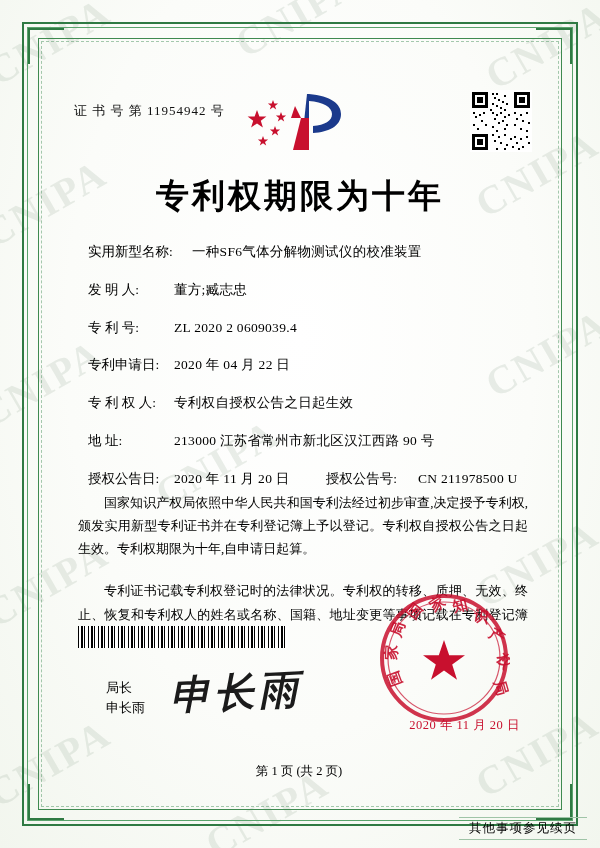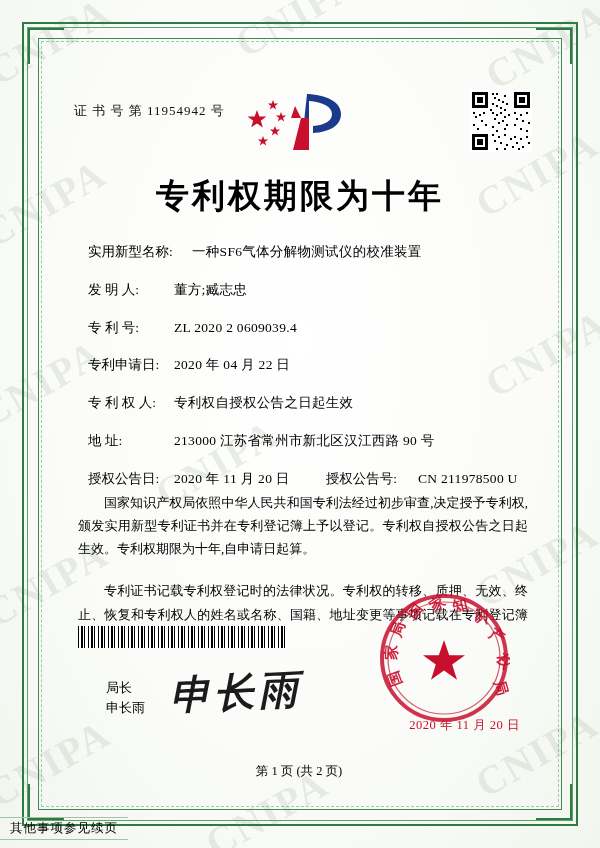--- a/index.html
+++ b/index.html
@@ -208,21 +208,21 @@
     left: 0; right: 2px;
     text-align: center;
     font-size: 12.5px;
     color: #000;
   }
 
   .footer-note {
     position: absolute;
     bottom: 8px;
     left: 0; right: 13px;
-    text-align: left;
+    text-align: right;
     font-size: 12.5px;
     color: #000;
     letter-spacing: 1px;
   }
   .footer-note span {
     display: inline-block;
     border-top: 1px solid #9fc4a7;
     border-bottom: 1px solid #9fc4a7;
     padding: 2px 10px;
   }

